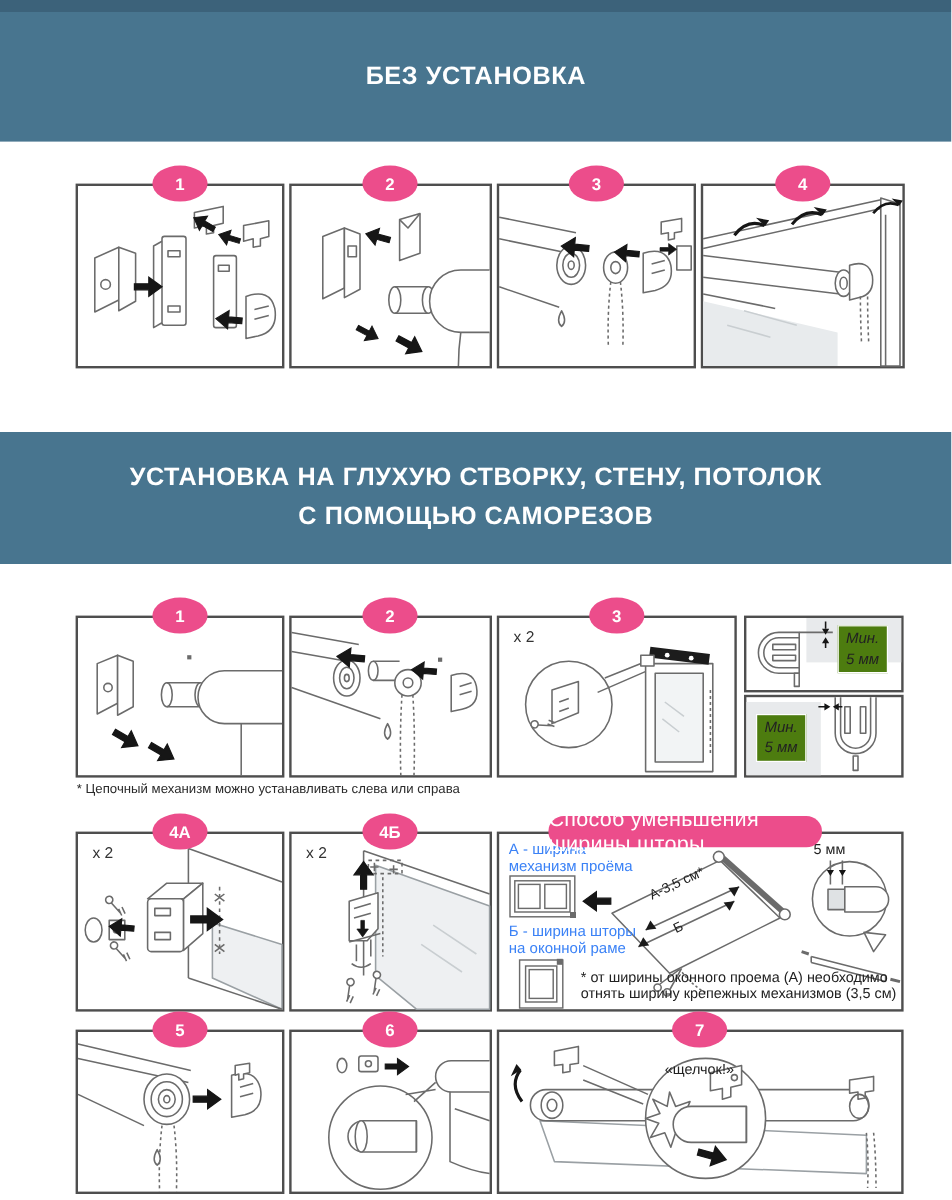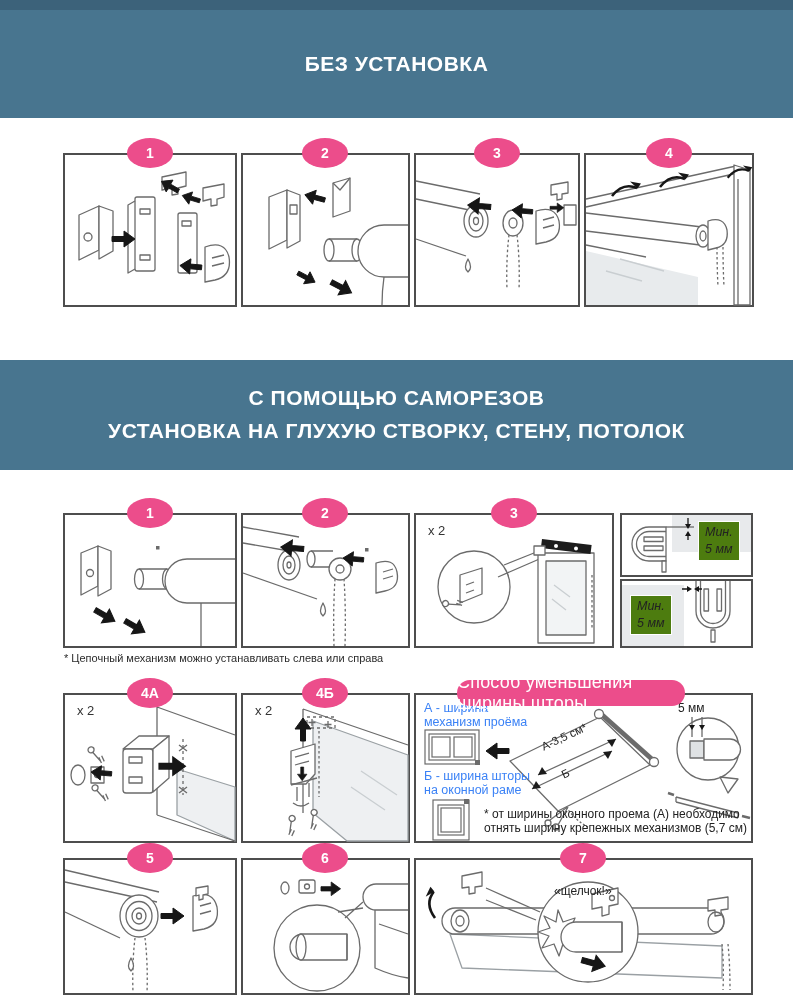--- a/index.html
+++ b/index.html
@@ -153,22 +153,22 @@
       </g>
     </svg>
   </div>
 
   <div class="badge" style="left:127px;top:138px">1</div>
   <div class="badge" style="left:302px;top:138px">2</div>
   <div class="badge" style="left:474px;top:138px">3</div>
   <div class="badge" style="left:646px;top:138px">4</div>
 
   <div class="banner banner2">
+    <span>УСТАНОВКА НА ГЛУХУЮ СТВОРКУ, СТЕНУ, ПОТОЛОК</span>
     <span>С ПОМОЩЬЮ САМОРЕЗОВ</span>
-    <span>УСТАНОВКА НА ГЛУХУЮ СТВОРКУ, СТЕНУ, ПОТОЛОК</span>
   </div>
 
   <div class="box" style="left:63px;top:513px;width:174px;height:135px">
     <svg viewBox="0 0 170 131">
       <g stroke="#6b6b6b" stroke-width="1.3" fill="#fff" stroke-linejoin="round">
         <path d="M16,38 l17,-7 v40 l-17,9 z"></path>
           <path d="M33,31 l13,5 v38 l-13,7 z"></path>
         <circle cx="25" cy="58" r="3.5" fill="none"></circle>
         <rect x="91" y="31" width="3.5" height="3.5" fill="#6b6b6b" stroke="none"></rect>
         <ellipse cx="74" cy="64" rx="4.5" ry="10"></ellipse>
@@ -378,21 +378,21 @@
         <path d="M36,42 h26 a10.5,10.5 0 0 1 0,21 h-26 z"></path>
         <path d="M24,20 v20 M34,20 v20" fill="none"></path>
         <path d="M24,33 l-3,-5 h6 z M34,33 l-3,-5 h6 z" fill="#161616" stroke="none"></path>
         <polygon points="52,80 60,96 70,82"></polygon>
         <path d="M8,100 l62,16 M8,105 l62,16 M8,100 l0,5 M70,116 l0,5" fill="none"></path>
         <path d="M0,96 l6,2 M74,119 l8,2" stroke-width="2.5" fill="none"></path>
       </g>
     </svg>
     <span class="mm5" style="left:262px;top:6px">5 мм</span>
     <span class="wp-note" style="left:68px;top:112px">* от ширины оконного проема (А) необходимо</span>
-    <span class="wp-note" style="left:68px;top:126px">отнять ширину крепежных механизмов (5,7 см)</span>
+    <span class="wp-note" style="left:68px;top:126px">отнять ширину крепежных механизмов (3,5 см)</span>
   </div>
 
   <div class="badge" style="left:127px;top:678px">4А</div>
   <div class="badge" style="left:302px;top:678px">4Б</div>
   <div class="pill">Способ уменьшения ширины шторы</div>
 
   <div class="box" style="left:63px;top:858px;width:174px;height:137px">
     <svg viewBox="0 0 170 133">
       <g stroke="#6b6b6b" stroke-width="1.3" fill="#fff" stroke-linejoin="round">
         <path d="M0,10 L94,32 M0,22 L92,42" fill="none"></path>

